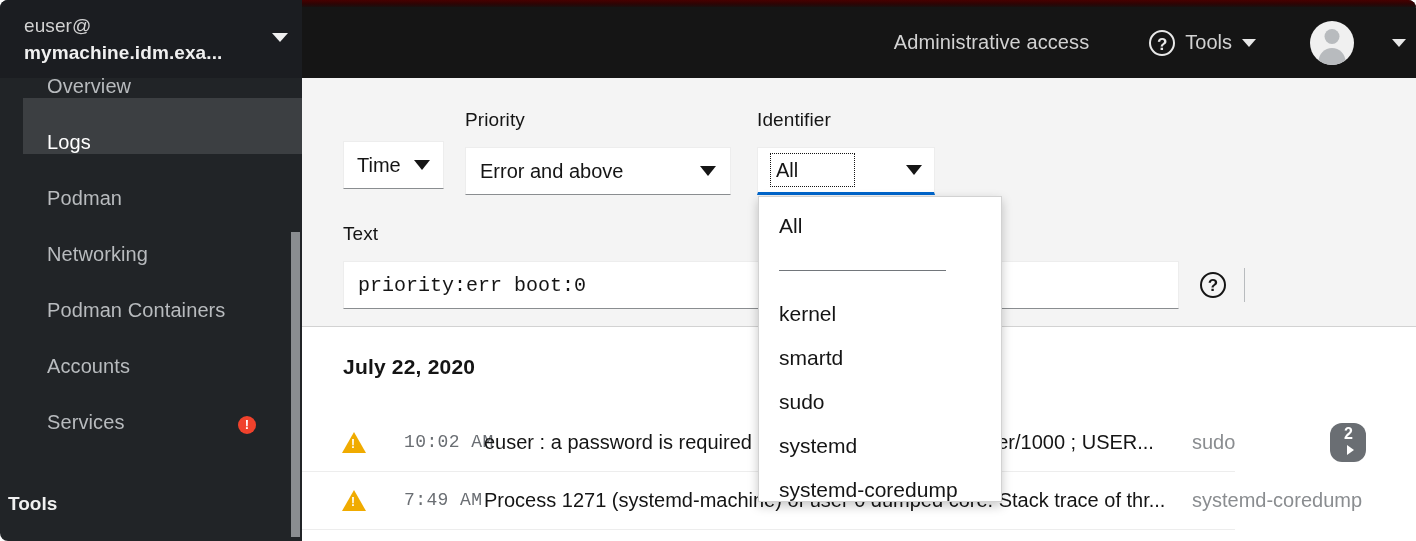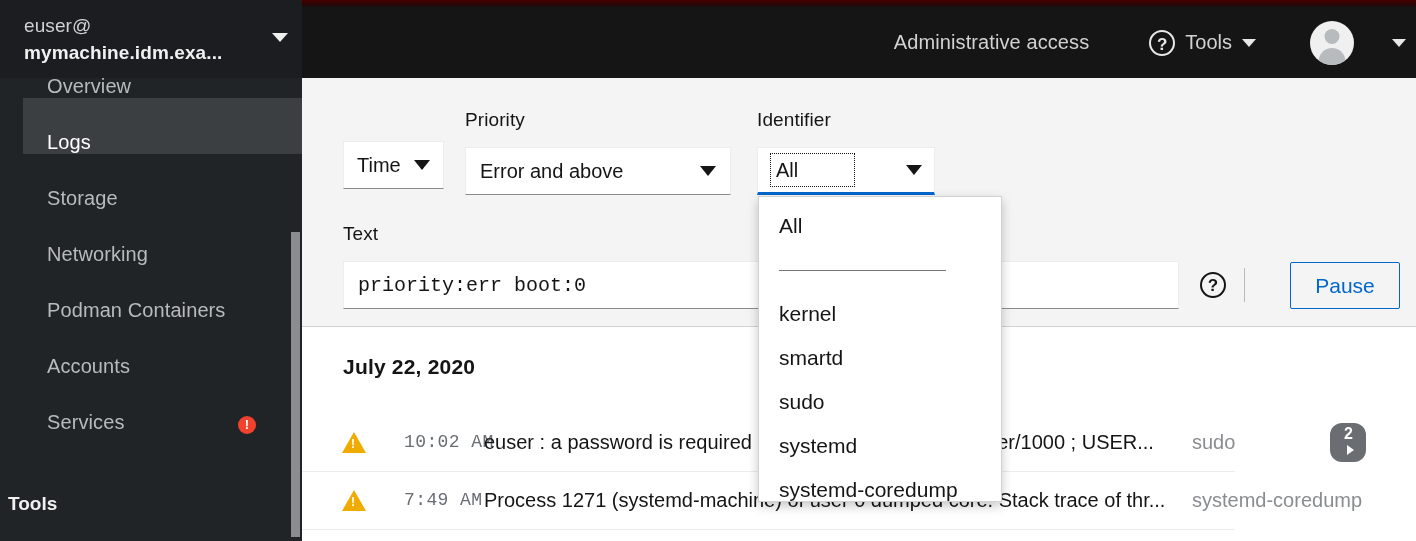--- a/index.html
+++ b/index.html
@@ -12,20 +12,21 @@
     background: #fff;
     font-family: "Liberation Sans", sans-serif;
     -webkit-font-smoothing: antialiased;
   }
 
   #app {
     position: relative;
     width: 1416px;
     height: 541px;
     overflow: hidden;
+    border-radius: 8px;
   }
 
   
   .sidebar {
     position: absolute;
     left: 0; top: 0;
     width: 302px;
     height: 541px;
     background: #212427;
     overflow: hidden;
@@ -462,21 +463,21 @@
 
     <div class="nav-scroll">
       <div class="nav-list">
         <div class="nav-item">
           <span>Overview</span>
         </div>
         <div class="nav-item active">
           <span>Logs</span>
         </div>
         <div class="nav-item">
-          <span>Storage</span>
+          <span>Podman</span>
         </div>
         <div class="nav-item">
           <span>Networking</span>
         </div>
         <div class="nav-item">
           <span>Podman Containers</span>
         </div>
         <div class="nav-item">
           <span>Accounts</span>
         </div>
@@ -526,21 +527,20 @@
 
       <div class="ctl" id="identifier-select">
         <span class="focus-box">All</span>
         <span class="arrow"></span>
       </div>
 
       <input id="text-input" type="text" value="priority:err boot:0" style="">
 
       <span class="help-circle-dark">?</span>
       <span class="vdivider"></span>
-      <button id="pause-button">Pause</button>
     </div>
 
     <div class="loglist">
       <div class="log-date">July 22, 2020</div>
 
       <div class="log-row" id="log-row-0">
         <span class="warn-icon"></span>
         <span class="log-time">10:02 AM</span>
         <span class="log-msg">euser : a password is required ; TTY=pts/0 ; PWD=/run/user/1000 ; USER...</span>
         <span class="log-ident">sudo</span>

